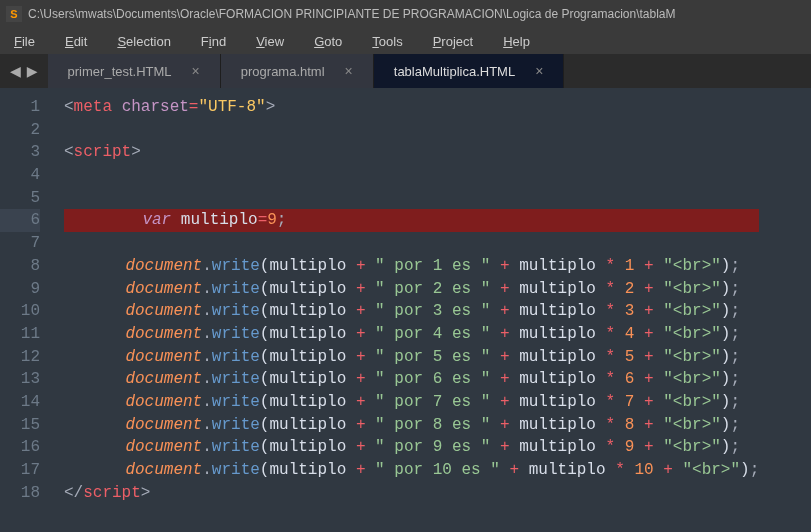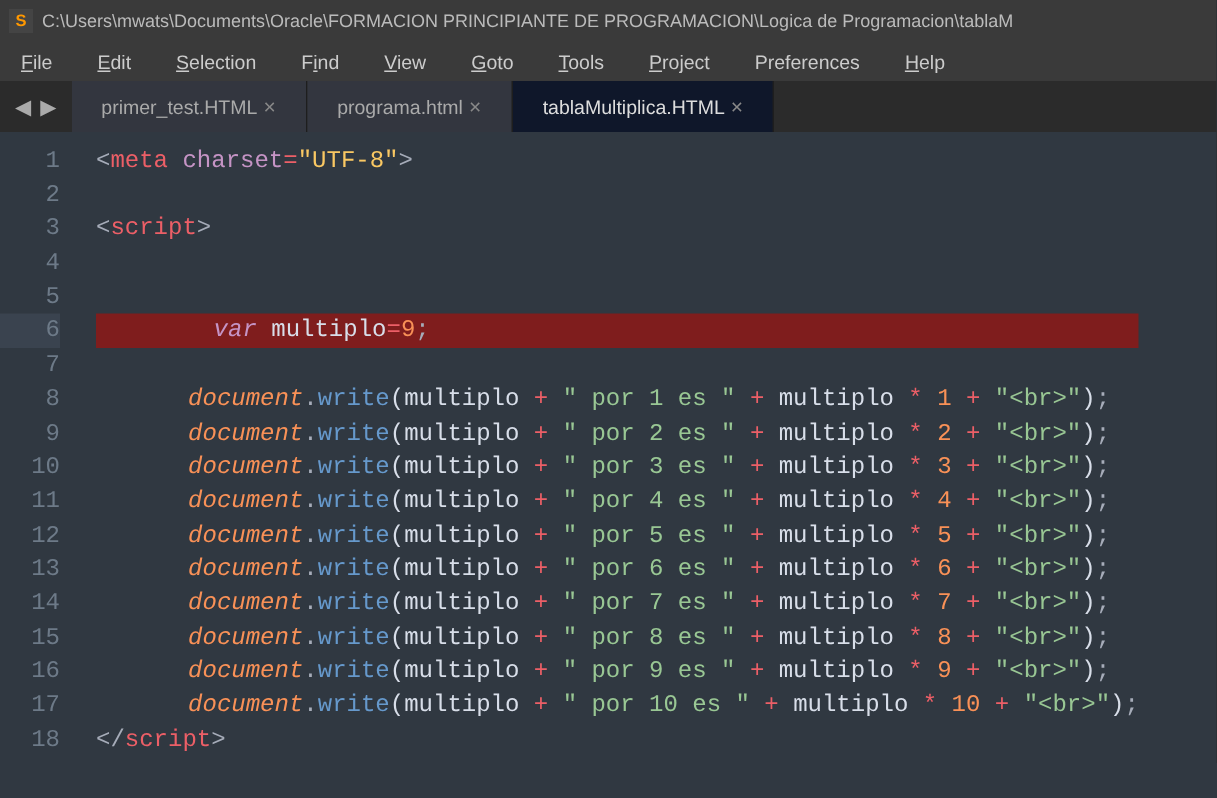--- a/index.html
+++ b/index.html
@@ -60,21 +60,21 @@
 .nav-arrows {
   display: flex;
   align-items: center;
   gap: 6px;
   padding: 0 10px;
 }
 .arrow { color: #aaa; font-size: 14px; cursor: pointer; }
 .tab {
   display: flex;
   align-items: center;
-  gap: 24px;
+  gap: 40px;
   padding: 0 20px;
   color: #aaa;
   font-size: 13px;
   cursor: pointer;
   border-right: 1px solid #1e1e1e;
   background: #33363f;
 }
 .tab.active {
   background: #0f172a;
   color: #ddd;
@@ -127,21 +127,20 @@
 
 <div class="menubar">
   <div class="menu-item"><span class="u">F</span><span>ile</span></div>
   <div class="menu-item"><span class="u">E</span><span>dit</span></div>
   <div class="menu-item"><span class="u">S</span><span>election</span></div>
   <div class="menu-item">F<span class="u">i</span><span>nd</span></div>
   <div class="menu-item"><span class="u">V</span><span>iew</span></div>
   <div class="menu-item"><span class="u">G</span><span>oto</span></div>
   <div class="menu-item"><span class="u">T</span><span>ools</span></div>
   <div class="menu-item"><span class="u">P</span><span>roject</span></div>
-  <div class="menu-item">Preferences</div>
   <div class="menu-item"><span class="u">H</span><span>elp</span></div>
 </div>
 
 <div class="tabbar">
   <div class="nav-arrows">
     <span class="arrow">◀</span>
     <span class="arrow">▶</span>
   </div>
   <div class="tab">
     <span>primer_test.HTML</span>

